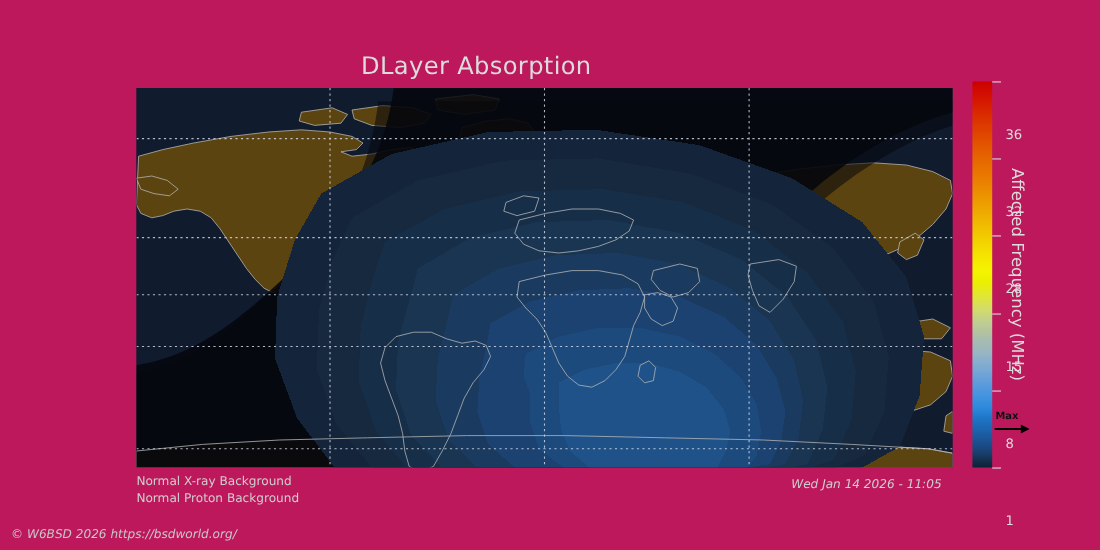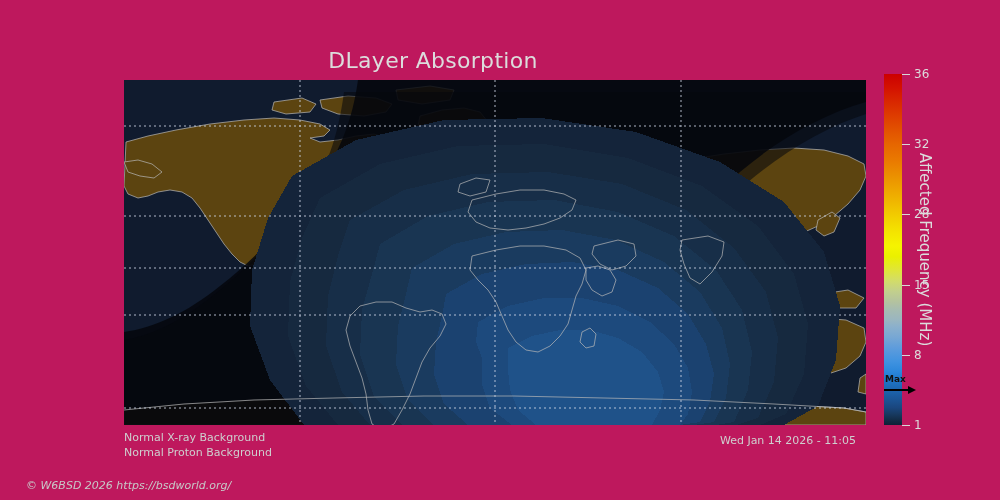--- a/index.html
+++ b/index.html
@@ -20,41 +20,41 @@
   #cbar{position:absolute;left:884px;top:74px;width:18px;height:351px;}
   #cbar-gradient{position:absolute;left:0;top:0;width:100%;height:100%;
     background:linear-gradient(to bottom,
       #cc0000 0%,   #d41200 4%,  #d92800 8%,  #de3d00 12%, #e25200 16%,
       #e66600 20%,  #ea7b00 25%, #eb9000 29%, #eea500 33%, #f0ba00 37%,
       #f2d000 41%,  #f4e400 45%, #f5f400 49%, #eaf000 52%, #dfe53b 56%,
       #d2dc6a 59%,  #c2cf8d 62%, #b3c2a0 65%, #a7bcb0 67%, #9ab6c0 70%,
       #8bb0cc 72%,  #77a7d4 75%, #5e9cdc 78%, #3f92e0 82%, #2a86da 85%,
       #1f77c9 87%,  #1d6bb8 89%, #1c5fa6 91%, #1b5393 93%, #1a477f 95%,
       #17395f 97%,  #132c47 98.5%,#0e2036 100%);}
-  #cbar-max{position:absolute;left:884px;top:374px;width:34px;height:20px;
+  #cbar-max{position:absolute;left:904px;top:374px;width:34px;height:20px;
             pointer-events:none;}
   #cbar-max-label{position:absolute;left:1px;top:0;color:#111;font-size:9px;
                   font-weight:600;line-height:10px;}
   #cbar-max-arrow{position:absolute;left:0px;top:12px;width:32px;height:8px;}
   #cbar-ticks{position:absolute;left:902px;top:74px;width:96px;height:351px;}
   .tick{position:absolute;left:0;height:1px;width:8px;background:#d8d8d8;}
   .tlabel{position:absolute;left:12px;color:#dcdcdc;font-size:12px;
-          line-height:12px;transform:translateY(-6px);white-space:nowrap;}
+          line-height:12px;transform:translateY(-6px);white-space:nowrap;margin-top:48px;}
   #cbar-axis-title{position:absolute;left:936px;top:74px;width:351px;
                    height:22px;transform-origin:0 0;transform:rotate(90deg);
                    color:#dcdcdc;font-size:15px;text-align:center;
                    line-height:22px;}
 
   
   #status{position:absolute;left:124px;top:430px;color:#cfcfcf;font-size:11px;
           line-height:15px;}
   #timestamp{position:absolute;left:500px;top:434px;width:356px;
-             text-align:right;color:#cfcfcf;font-size:11px;}
+             text-align:right;color:#cfcfcf;font-size:11px;font-style:italic;}
   #footer{position:absolute;left:10px;top:479px;color:#c8c8c8;font-size:11px;
-          font-style:italic;margin-left:16px;}
+          font-style:italic;}
 </style>
 </head>
 <body>
 
 <div id="root">
 
   <div id="title">DLayer Absorption</div>
 
   <div id="map-panel">
     <svg id="map-svg" viewBox="0 0 742 345" preserveAspectRatio="none">

